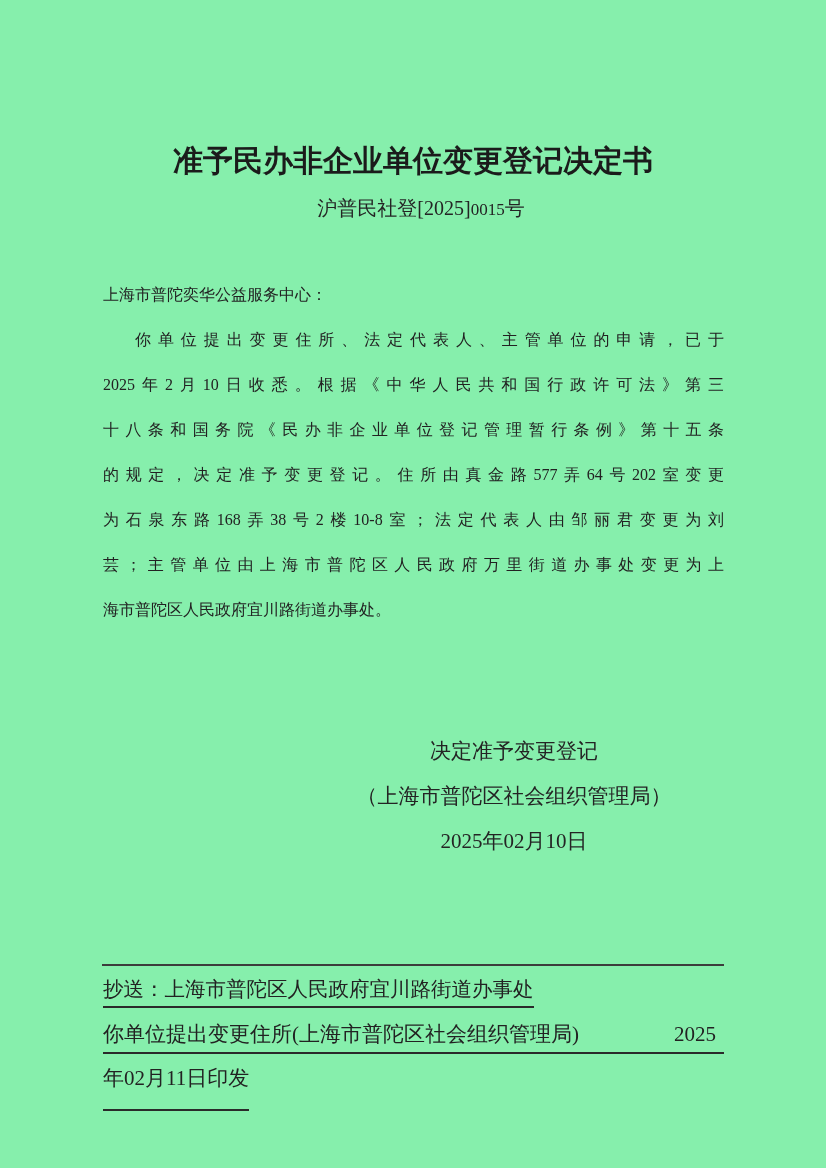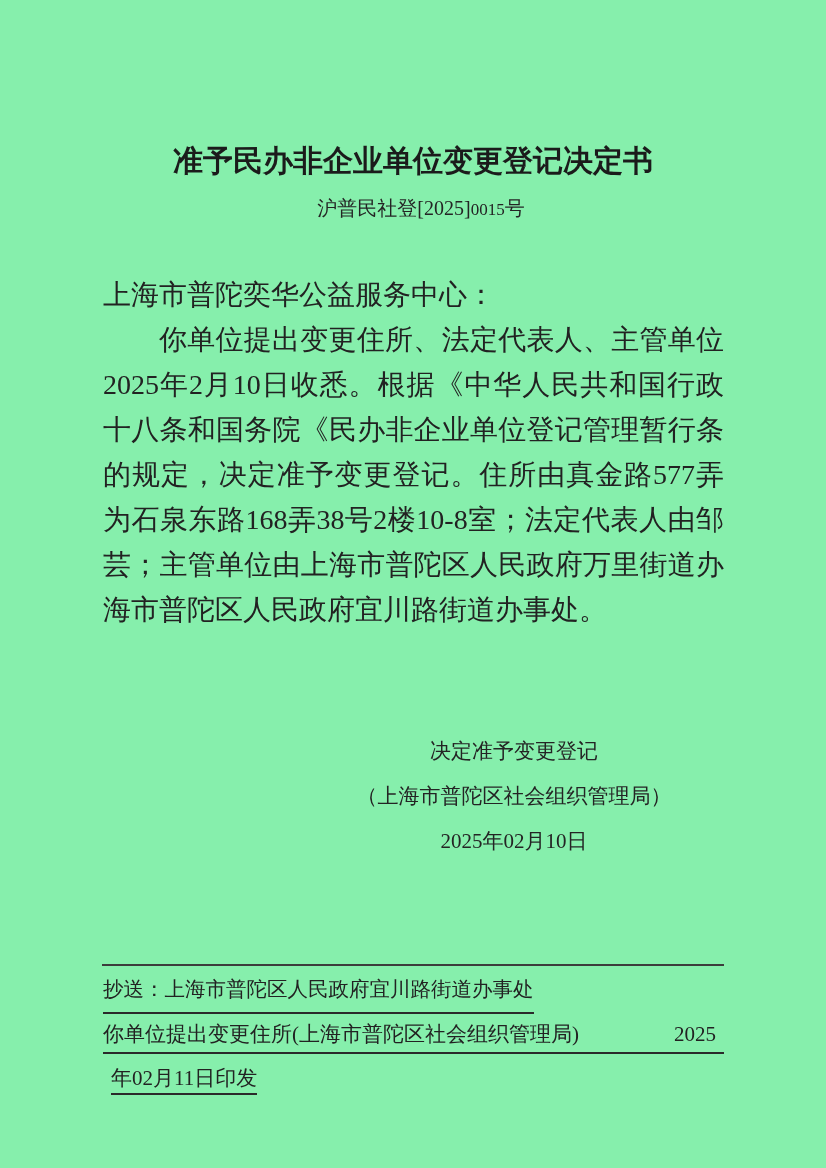--- a/index.html
+++ b/index.html
@@ -37,21 +37,21 @@
     color: #242424;
   }
   .doc-number .serial {
     font-size: 17px;
   }
   .body-block {
     position: absolute;
     top: 272px;
     left: 103px;
     width: 621px;
-    font-size: 28px;
+    font-size: 16px;
     line-height: 45px;
     color: #222222;
   }
   .body-line {
     height: 45px;
     white-space: nowrap;
   }
   .jline {
     text-align: justify;
     text-align-last: justify;
@@ -80,21 +80,21 @@
   }
   .footer-line1 {
     position: absolute;
     top: 975px;
     left: 103px;
     font-size: 20.5px;
     color: #222222;
   }
   .footer-line1 .uline {
     display: inline-block;
-    padding-bottom: 9px;
+    padding-bottom: 3px;
     border-bottom: 2px solid #2a2a2a;
   }
   .footer-line2 {
     position: absolute;
     top: 1020px;
     left: 103px;
     width: 621px;
     display: flex;
     justify-content: space-between;
     align-items: baseline;
@@ -108,23 +108,22 @@
   }
   .footer-line3 {
     position: absolute;
     top: 1064px;
     left: 103px;
     font-size: 21px;
     color: #222222;
   }
   .footer-line3 .uline {
     display: inline-block;
-    padding-bottom: 1px;
+    padding-bottom: 17px;
     border-bottom: 2px solid #2a2a2a;
-    margin-left: 8px;
   }
 </style>
 </head>
 <body>
 
 <div class="page">
 
   <div class="doc-title">准予民办非企业单位变更登记决定书</div>
 
   <div class="doc-number">

